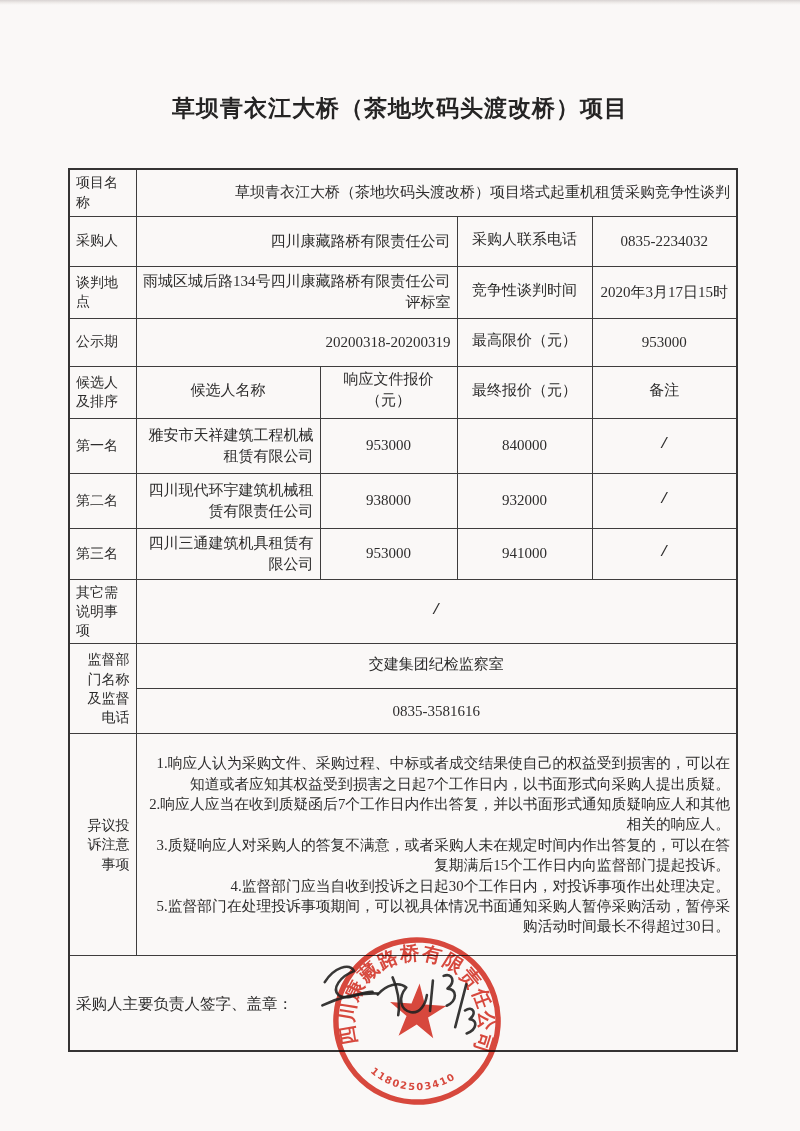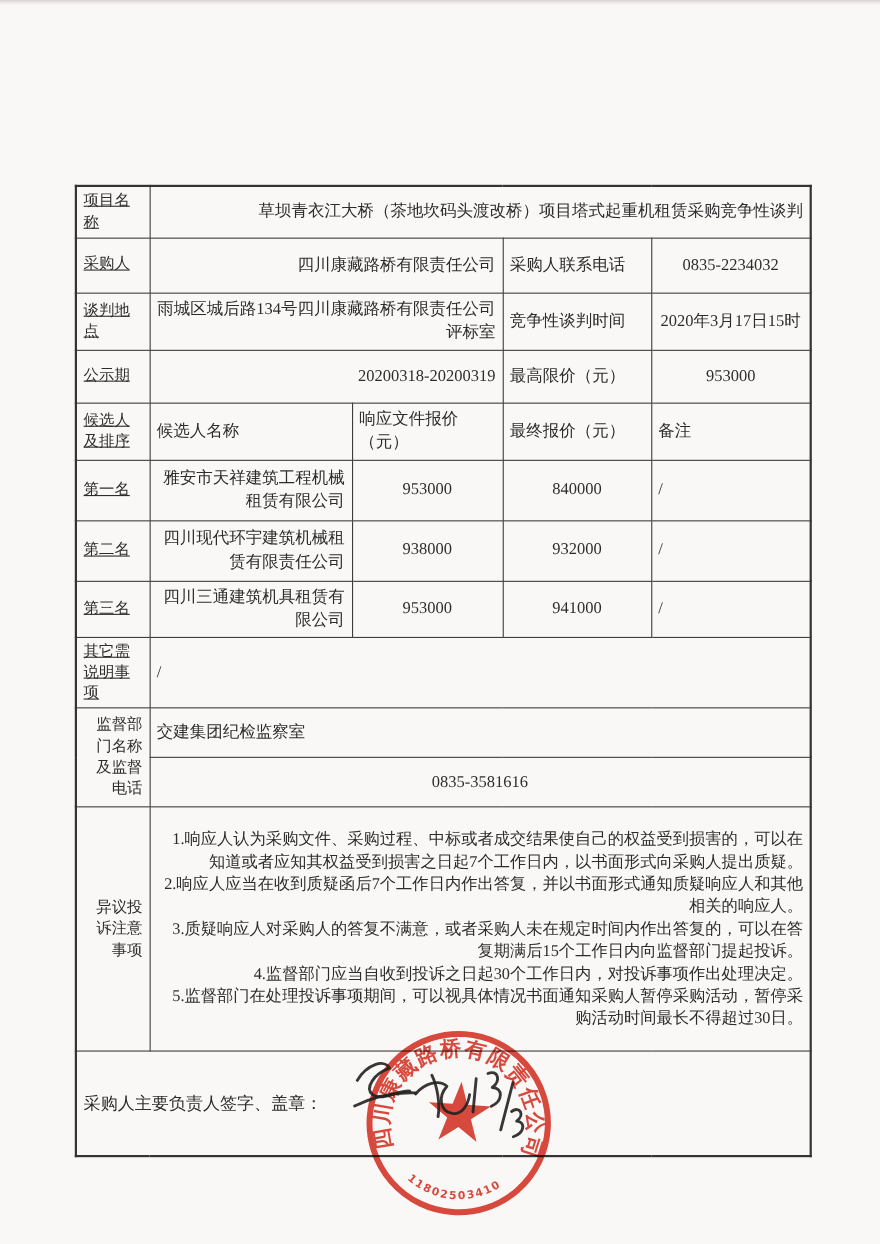--- a/index.html
+++ b/index.html
@@ -24,23 +24,23 @@
     position:absolute; left:68px; top:168px; width:668px;
     border-collapse:collapse; table-layout:fixed;
     border:2.5px solid #353434;
     font-size:15px;
   }
   table.doc td {
     border:1.5px solid #3e3d3d;
     padding:3px 6px; vertical-align:middle; line-height:1.38;
     word-break:break-all;
   }
-  td.l { font-size:14px; padding-left:5px; padding-right:1px; text-align:left;text-decoration:underline; }
+  td.l { font-size:14px; padding-left:5px; padding-right:1px; text-align:left; }
   td.lc { font-size:14px; padding-left:4px; padding-right:2px; text-align:right; }
-  td.c { text-align:left; }
+  td.c { text-align:center;font-family:Liberation Mono, monospace; }
   td.t { text-align:right; padding-left:8px; }
   td.num { text-align:center; font-family:"Liberation Serif","DejaVu Serif",serif;margin-left:40px; }
   td.obj {
     vertical-align:top; padding:13px 12px 8px 11px;
     font-size:14.8px; line-height:21.5px; text-align:right;
   }
   td.tight { padding-left:2px; padding-right:2px; }
   td.signcell { vertical-align:middle; padding-left:9px; font-size:15.5px;margin-left:20px; }
   .objitem { margin:0; }
   
@@ -59,20 +59,21 @@
   }
   .signature path { stroke:#222120; stroke-width:2.6; fill:none;
     stroke-linecap:round; stroke-linejoin:round; opacity:.9; }
 </style>
 </head>
 <body>
 
 <div id="page">
 
   <div class="title">
+    <div>草坝青衣江大桥（茶地坎码头渡改桥）项目</div>
   </div>
 
   <table class="doc">
     <colgroup>
       <col style="width:67px">
         <col style="width:184px">
         <col style="width:137px">
       <col style="width:135px">
         <col style="width:145px">
     </colgroup>

